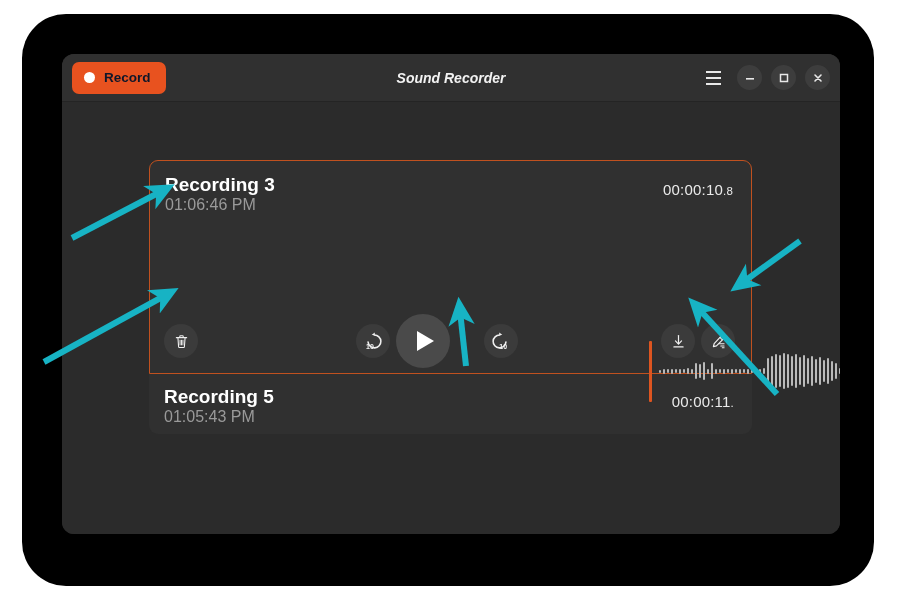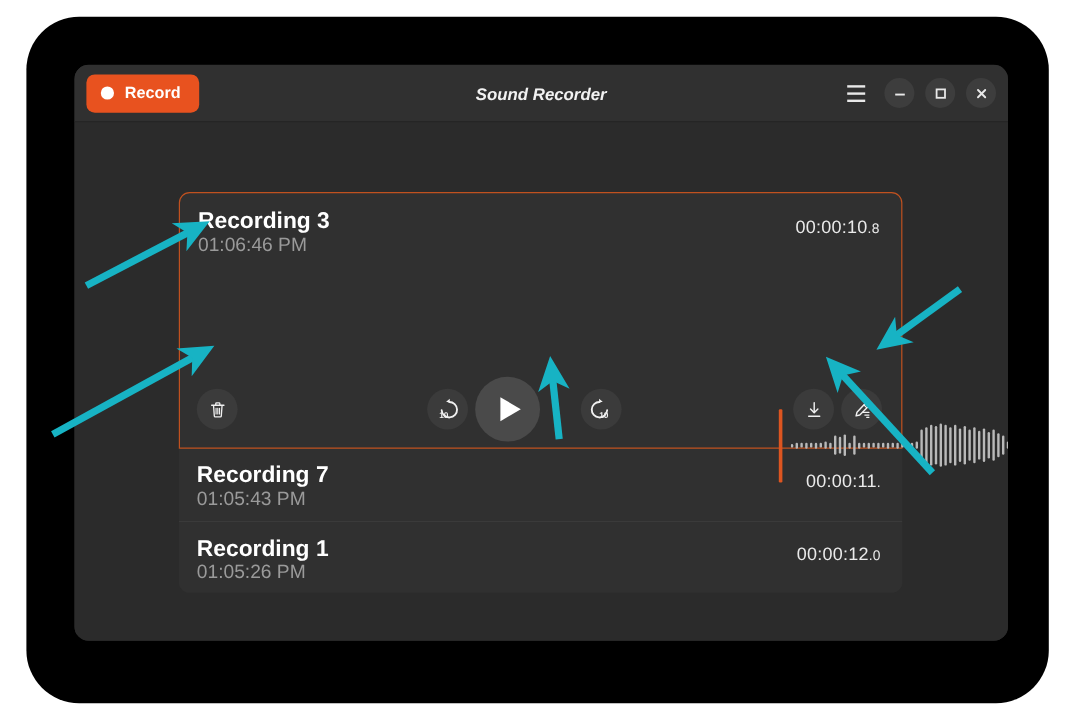--- a/index.html
+++ b/index.html
@@ -55,21 +55,21 @@
     align-items: center;
     padding: 0 10px;
     box-sizing: border-box;
   }
 
   #record-button {
     display: flex;
     align-items: center;
     gap: 9px;
     background: #e8521f;
-    color: #ffffff;
+    color: #0f172a;
     border: none;
     border-radius: 7px;
     height: 32px;
     padding: 0 15px 0 12px;
     font-size: 13.5px;
     font-weight: bold;
     font-family: "Liberation Sans", sans-serif;
     cursor: pointer;
   }
   .record-dot {
@@ -432,37 +432,28 @@
                 <path d="M13.4 3.3 L16.4 6.3 L7.6 15.1 L4 16 L4.9 12.4 Z" fill="none" stroke="#f0f0f0" stroke-width="1.4" stroke-linejoin="round"></path>
                 <path d="M11.6 5.1 L14.6 8.1" stroke="#f0f0f0" stroke-width="1.2"></path>
                 <path d="M10.6 12.6 H16.6 M12.6 15.2 H16.6 M14.4 17.4 H16.6" stroke="#f0f0f0" stroke-width="1.2" stroke-linecap="round"></path>
               </svg>
             </button>
           </div>
         </div>
 
         <div id="row-2" class="row">
           <div class="rec-meta">
-            <div class="rec-name">Recording 7</div>
+            <div class="rec-name">Recording 5</div>
             <div class="rec-time">01:05:43 PM</div>
           </div>
           <div class="rec-duration">
             <span>00:00:11</span><span class="frac">.</span>
           </div>
         </div>
 
-        <div id="row-1" class="row">
-          <div class="rec-meta">
-            <div class="rec-name">Recording 1</div>
-            <div class="rec-time">01:05:26 PM</div>
-          </div>
-          <div class="rec-duration">
-            <span>00:00:12</span><span class="frac">.0</span>
-          </div>
-        </div>
 
       </div>
     </div>
   </div>
 
   <svg id="arrows">
     <defs>
       <marker id="ah" markerWidth="5" markerHeight="5" refX="2.4" refY="2.5" orient="auto" markerUnits="strokeWidth">
         <path d="M0,0.3 L4.8,2.5 L0,4.7 L1.3,2.5 Z" fill="#17b3c4"></path>
       </marker>

